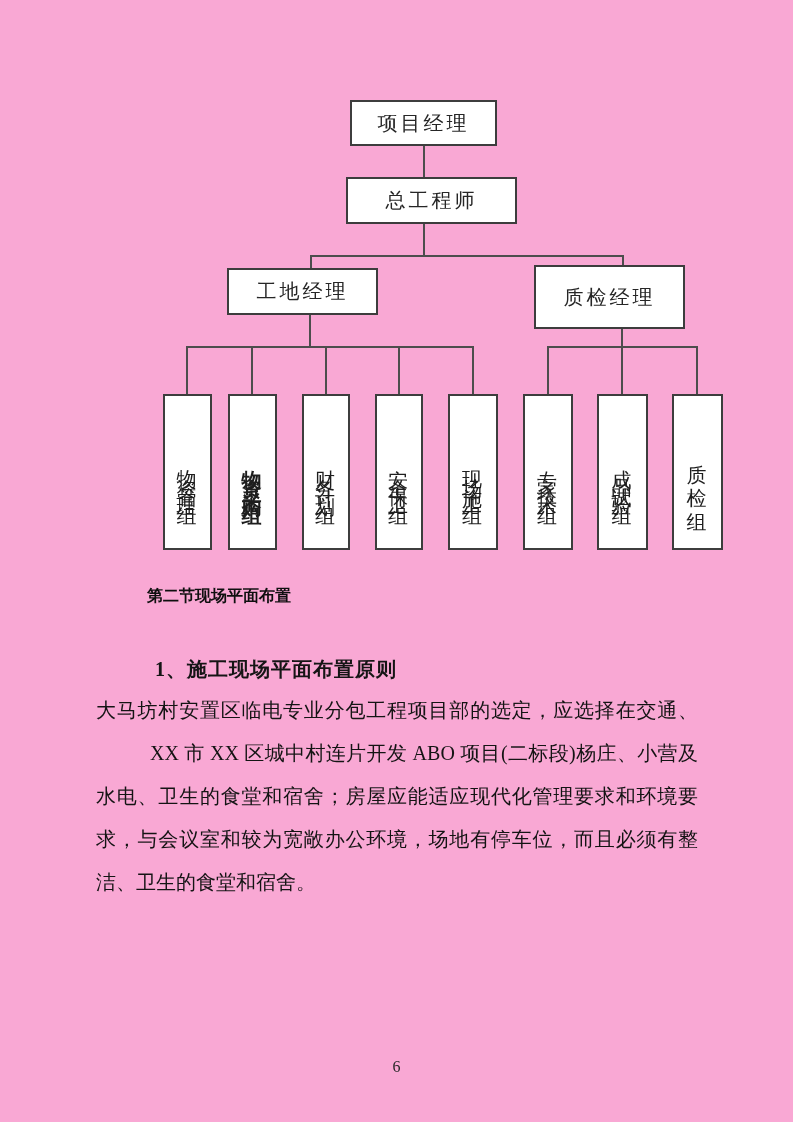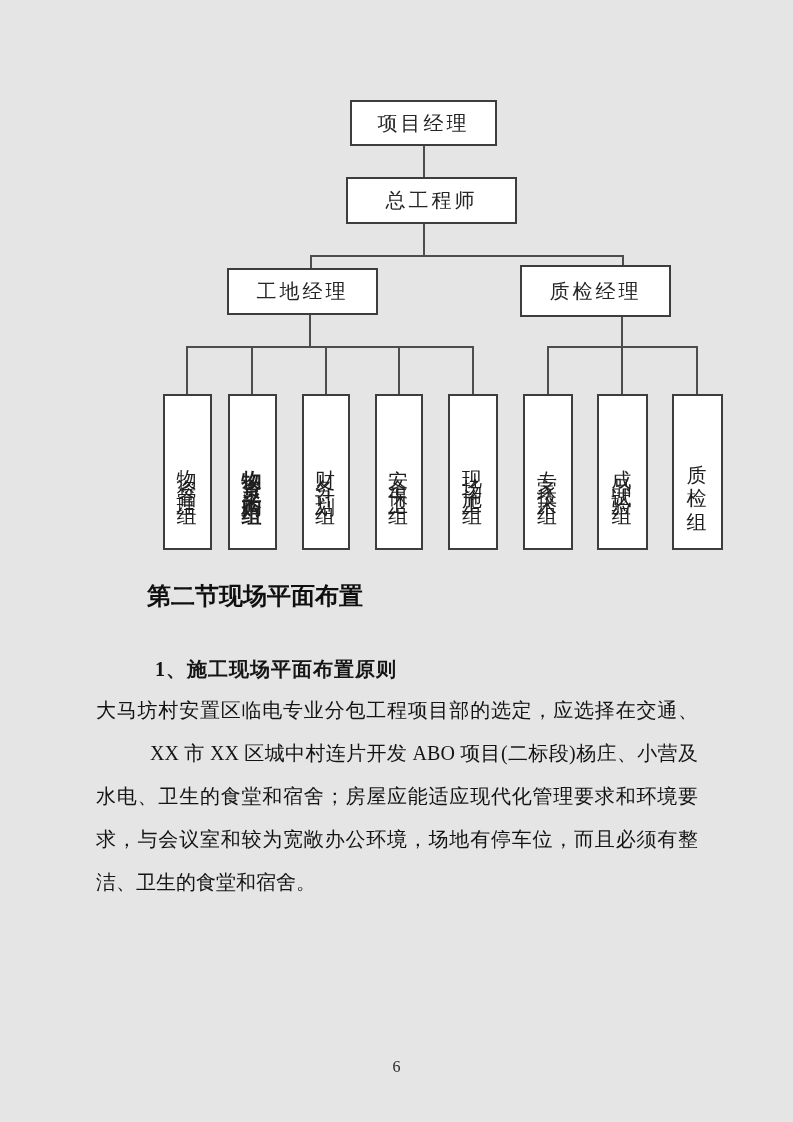--- a/index.html
+++ b/index.html
@@ -1,18 +1,18 @@
 <!DOCTYPE html>
 <html><head>
 <meta charset="utf-8">
 <style>
   html,body { margin:0; padding:0; background:#ffffff; }
   .page {
     position:relative; width:793px; height:1122px;
-    background:#e5e5e5; overflow:hidden;
+    background:#f9a8d4; overflow:hidden;
     font-family:"Liberation Serif", serif; color:#1c1c1c;
   }
   
   .chart { position:absolute; left:0; top:0; width:793px; height:570px; }
   .ln { position:absolute; background:#4d4d4d; }
   .node {
     position:absolute; background:#fff; border:2px solid #3d3d3d;
     box-sizing:border-box; display:flex; align-items:center; justify-content:center;
   }
   .hnode span {
@@ -21,21 +21,21 @@
   .vnode span {
     writing-mode:vertical-lr; text-orientation:upright;
     font-size:20px; letter-spacing:9px; margin-bottom:-9px; color:#1e1e1e;
   }
   .vnode.bold span { font-weight:bold; }
   .vnode.wide span { letter-spacing:24px; margin-bottom:-24px; }
   
   .sec-heading {
     position:absolute; left:147px; top:583px; line-height:26px;
     font-family:"Liberation Sans", sans-serif; font-weight:700;
-    font-size:24px; color:#0f0f0f; white-space:nowrap;
+    font-size:16px; color:#0f0f0f; white-space:nowrap;
   }
   .sub-heading {
     position:absolute; left:155px; top:657px; line-height:24px;
     font-size:20px; font-weight:700; letter-spacing:1px; color:#151515; white-space:nowrap;
   }
   .body-block { position:absolute; left:96px; top:689px; width:602px; }
   .bl { height:43px; line-height:43px; font-size:20px; color:#141414; }
   .jst { text-align:justify; text-align-last:justify; }
   .ind { padding-left:54px; box-sizing:border-box; }
   .page-num {
@@ -71,21 +71,21 @@
     <div class="node hnode" style="left:350px;top:100px;width:147px;height:46px">
       <span>项目经理</span>
     </div>
     <div class="node hnode" style="left:346px;top:177px;width:171px;height:47px">
       <span>总工程师</span>
     </div>
 
     <div class="node hnode" style="left:227px;top:268px;width:151px;height:47px">
       <span>工地经理</span>
     </div>
-    <div class="node hnode" style="left:520px;top:265px;width:151px;height:52px">
+    <div class="node hnode" style="left:534px;top:265px;width:151px;height:64px">
       <span>质检经理</span>
     </div>
 
     <div class="node vnode" style="left:163px;top:394px;width:49px;height:156px">
       <span>物资管理组</span>
     </div>
     <div class="node vnode bold" style="left:228px;top:394px;width:49px;height:156px">
       <span>物资采购组</span>
     </div>
     <div class="node vnode" style="left:302px;top:394px;width:48px;height:156px">

